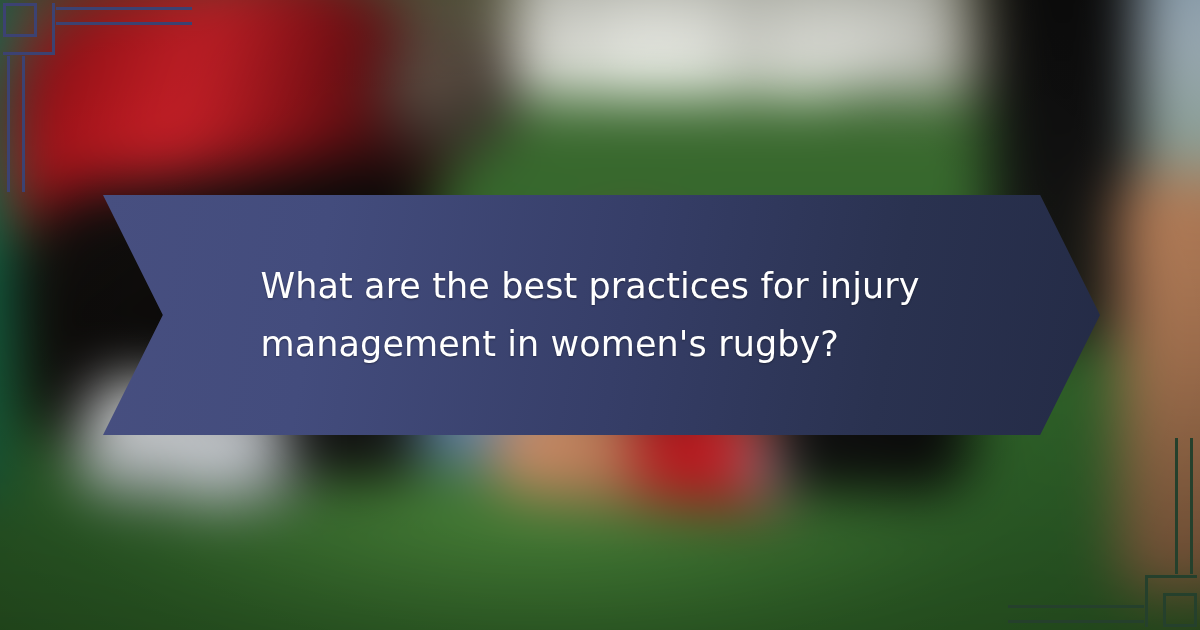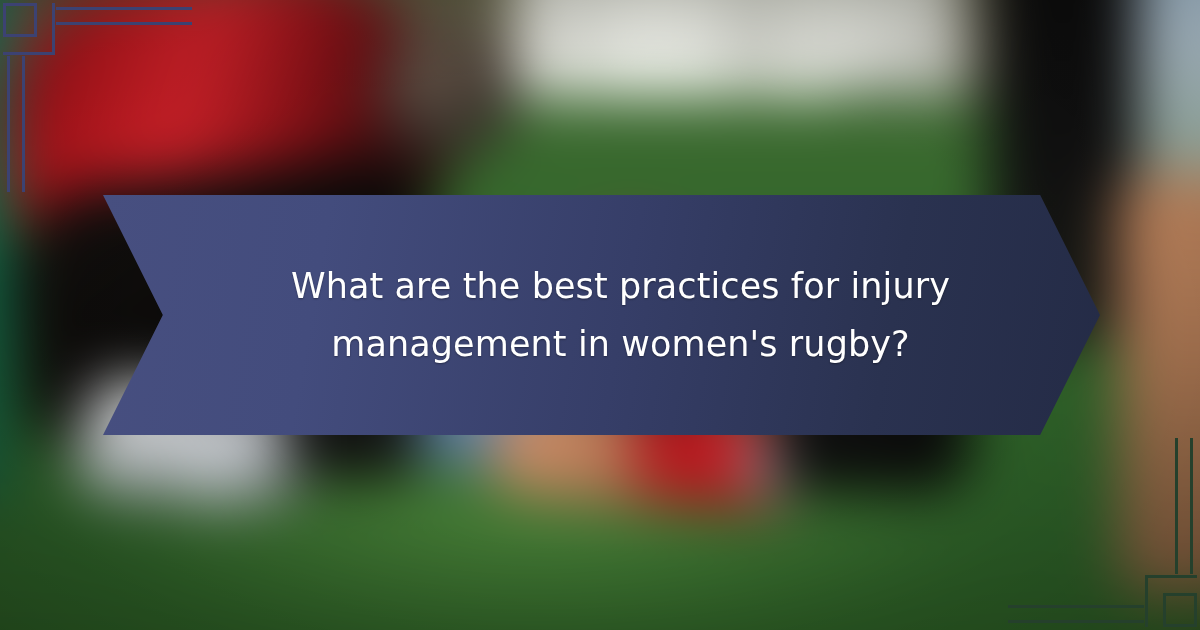--- a/index.html
+++ b/index.html
@@ -266,21 +266,20 @@
     background: linear-gradient(100deg, #474f80 0%, #434c7d 22%, #363e68 52%, #2a3250 78%, #242b46 100%);
     -webkit-clip-path: polygon(0% 0%, 94.0% 0%, 100% 50%, 94.0% 100%, 0% 100%, 6.0% 50%);
     clip-path: polygon(0% 0%, 94.0% 0%, 100% 50%, 94.0% 100%, 0% 100%, 6.0% 50%);
     display: flex;
     align-items: center;
     justify-content: center;
   }
   .ribbon-text {
     width: 720px;
     margin-left: 38px;
-    text-align: center;
     color: #ffffff;
     font-size: 35px;
     line-height: 58px;
     font-weight: 400;
     letter-spacing: 0.1px;
     text-shadow: 0 1px 2px rgba(0,0,0,0.35);
   }
 </style>
 </head>
 <body>

